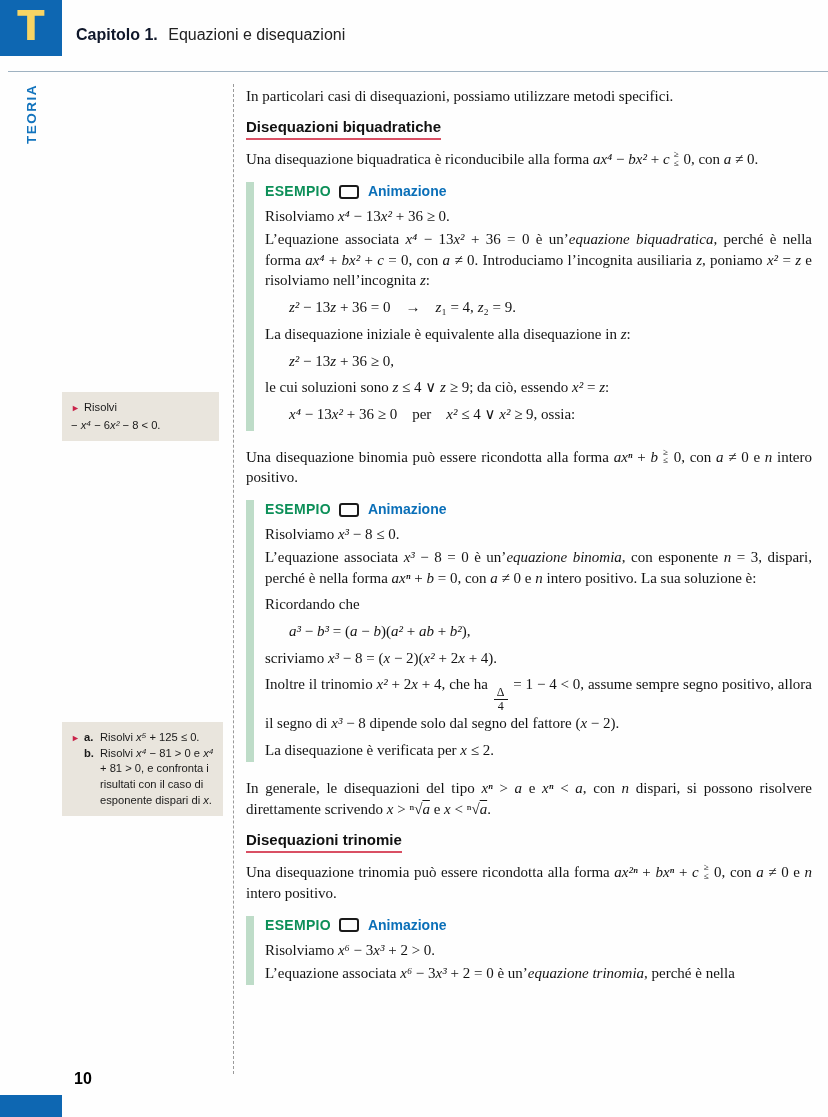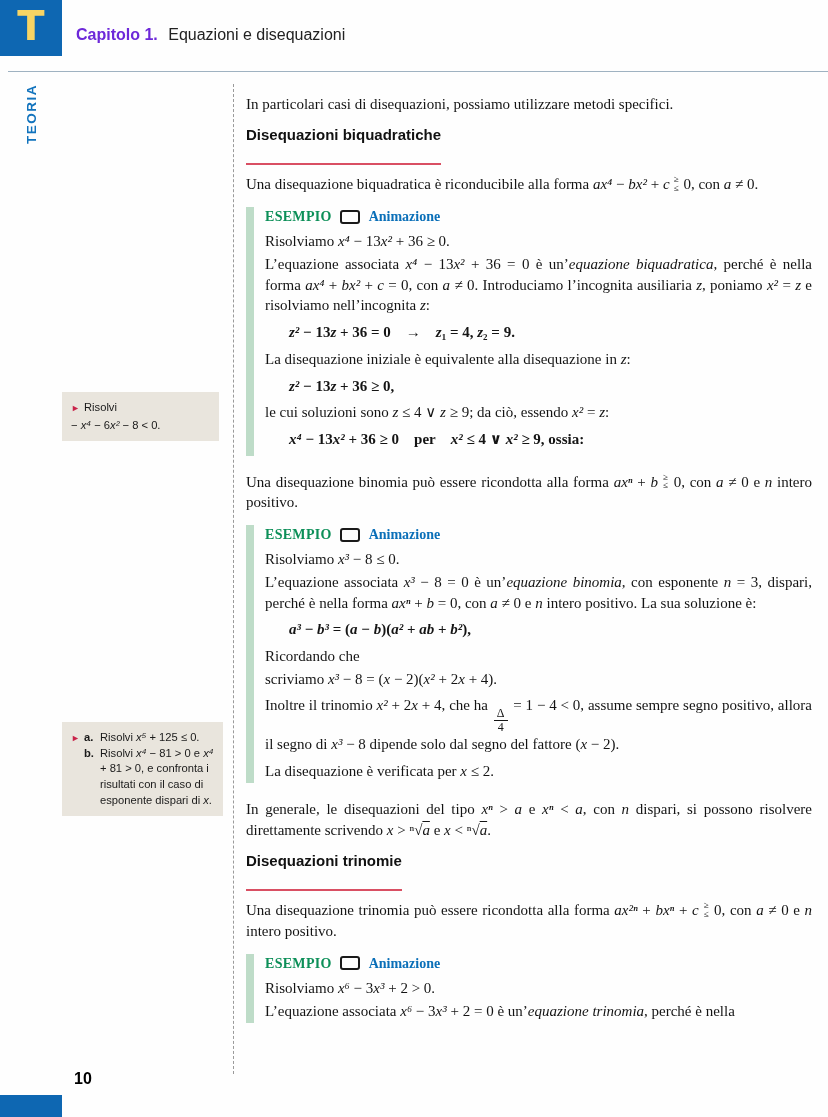--- a/index.html
+++ b/index.html
@@ -15,64 +15,64 @@
     background:#0e67b2; display:flex; align-items:center; justify-content:center;
   }
   .logo-letter {
     color:#f7d464; font-family:"DejaVu Sans",sans-serif; font-weight:bold;
     font-size:40px; line-height:1; padding-bottom:4px;
   }
   .chapter-line {
     position:absolute; left:76px; top:26px;
     font-family:"Liberation Sans","DejaVu Sans",sans-serif; font-size:16px;
   }
-  .chapter-label { color:#6d28d9; font-weight:bold; }
+  .chapter-label { color:#0f172a; font-weight:bold; }
   .chapter-title { color:#222; margin-left:6px; }
   .header-rule {
     position:absolute; left:8px; right:0; top:71px;
     border-top:1.5px solid #9fb2c1;
   }
   .teoria-tab {
     position:absolute; left:24px; top:84px;
     writing-mode:vertical-rl; transform:rotate(180deg);
     font-family:"Liberation Sans","DejaVu Sans",sans-serif;
     font-weight:bold; font-size:13.5px; letter-spacing:1.5px; color:#1173bd;
   }
   .content-divider {
     position:absolute; left:233px; top:84px; height:990px;
     border-left:1px dashed #9a9a9a;
   }
   
   .main-col {
     position:absolute; left:246px; top:86px; width:566px;
-    font-size:15px; line-height:1.38;margin-top:8px;
+    font-size:15px; line-height:1.38;
   }
   .body-p { text-align:justify; margin:0 0 9px 0; }
   .sec-h {
     font-family:"Liberation Sans","DejaVu Sans",sans-serif;
     font-size:15px; font-weight:bold; color:#111; margin:10px 0 9px 0;
   }
-  .sec-h-inner { display:inline-block; padding-bottom:18px; border-bottom:2px solid #d94f63; }
+  .sec-h-inner { display:inline-block; padding-bottom:1px; border-bottom:2px solid #d94f63; }
   
   .example { display:flex; margin:12px 0 16px 0; }
   .ex-bar { width:8px; background:#bedcc8; margin-right:11px; }
   .ex-body { flex:1; }
   .ex-head {
-    font-family:Liberation Serif, serif;
+    font-family:Liberation Sans, sans-serif;
     font-weight:bold; font-size:14px; margin-bottom:5px; display:flex; align-items:center;
   }
   .ex-label { color:#0c8f58; letter-spacing:.3px; }
   .ex-icon {
     display:inline-block; width:20px; height:14px; border:2px solid #1a1a1a;
     border-radius:3px; margin:0 9px 0 8px;
   }
   .ex-anim { color:#0a6fb8; }
   .ex-line { margin:0 0 2px 0; }
   .ex-para { text-align:justify; margin:0 0 2px 0; }
-  .ind { margin:6px 0 6px 24px;font-weight:bold; }
+  .ind { margin:6px 0 6px 24px; }
   .mt6 { margin-top:6px; }
   
   .rb { font-weight:normal; }
   .ri { font-style:italic; }
   .rv { text-decoration:overline; }
   .rg {
     display:inline-block; width:.7em; font-size:.6em; line-height:.92;
     text-align:center; vertical-align:-.14em; white-space:normal;
   }
   .frac {
@@ -152,22 +152,22 @@
     <div class="example">
       <div class="ex-bar"></div>
       <div class="ex-body">
         <div class="ex-head">
           <span class="ex-label">ESEMPIO</span>
           <span class="ex-icon"></span>
           <span class="ex-anim">Animazione</span>
         </div>
         <p class="ex-line"><span>Risolviamo </span><span class="ri">x³</span><span> − 8 ≤ 0.</span></p>
         <p class="ex-para"><span>L’equazione associata </span><span class="ri">x³</span><span> − 8 = 0 è un’</span><span class="ri">equazione binomia</span><span>, con esponente </span><span class="ri">n</span><span> = 3, dispari, perché è nella forma </span><span class="ri">axⁿ</span><span> + </span><span class="ri">b</span><span> = 0, con </span><span class="ri">a</span><span> ≠ 0 e </span><span class="ri">n</span><span> intero positivo. La sua soluzione è:</span></p>
+        <p class="ex-line mt6"><span>Ricordando che</span></p>
         <p class="ex-line ind"><span class="ri">a³</span><span> − </span><span class="ri">b³</span><span> = (</span><span class="ri">a</span><span> − </span><span class="ri">b</span><span>)(</span><span class="ri">a²</span><span> + </span><span class="ri">ab</span><span> + </span><span class="ri">b²</span><span>),</span></p>
-        <p class="ex-line mt6"><span>Ricordando che</span></p>
         <p class="ex-line"><span>scriviamo </span><span class="ri">x³</span><span> − 8 = (</span><span class="ri">x</span><span> − 2)(</span><span class="ri">x²</span><span> + 2</span><span class="ri">x</span><span> + 4).</span></p>
         <p class="ex-para mt6"><span>Inoltre il trinomio </span><span class="ri">x²</span><span> + 2</span><span class="ri">x</span><span> + 4, che ha </span><span class="frac">
               <span class="fnum">Δ</span>
               <span class="fden">4</span>
             </span><span> = 1 − 4 &lt; 0, assume sempre segno positivo, allora il segno di </span><span class="ri">x³</span><span> − 8 dipende solo dal segno del fattore (</span><span class="ri">x</span><span> − 2).</span></p>
         <p class="ex-line mt6"><span>La disequazione è verificata per </span><span class="ri">x</span><span> ≤ 2.</span></p>
       </div>
     </div>
 
     <p class="body-p"><span class="rb">In generale</span><span>, le disequazioni del tipo </span><span class="rb ri">xⁿ</span><span class="rb"> &gt; </span><span class="rb ri">a</span><span> e </span><span class="rb ri">xⁿ</span><span class="rb"> &lt; </span><span class="rb ri">a</span><span>, con </span><span class="ri">n</span><span> dispari, si possono risolvere direttamente scrivendo </span><span class="rb ri">x</span><span class="rb"> &gt; ⁿ√</span><span class="rb ri rv">a</span><span> e </span><span class="rb ri">x</span><span class="rb"> &lt; ⁿ√</span><span class="rb ri rv">a</span><span>.</span></p>

